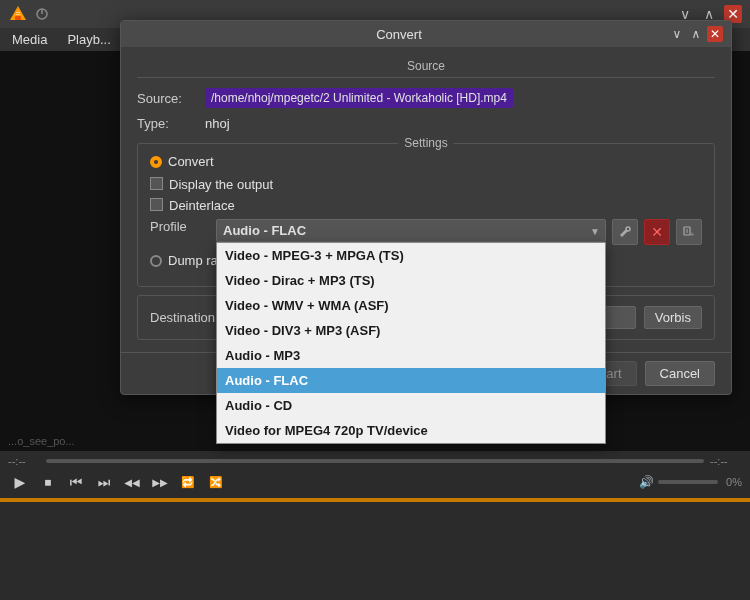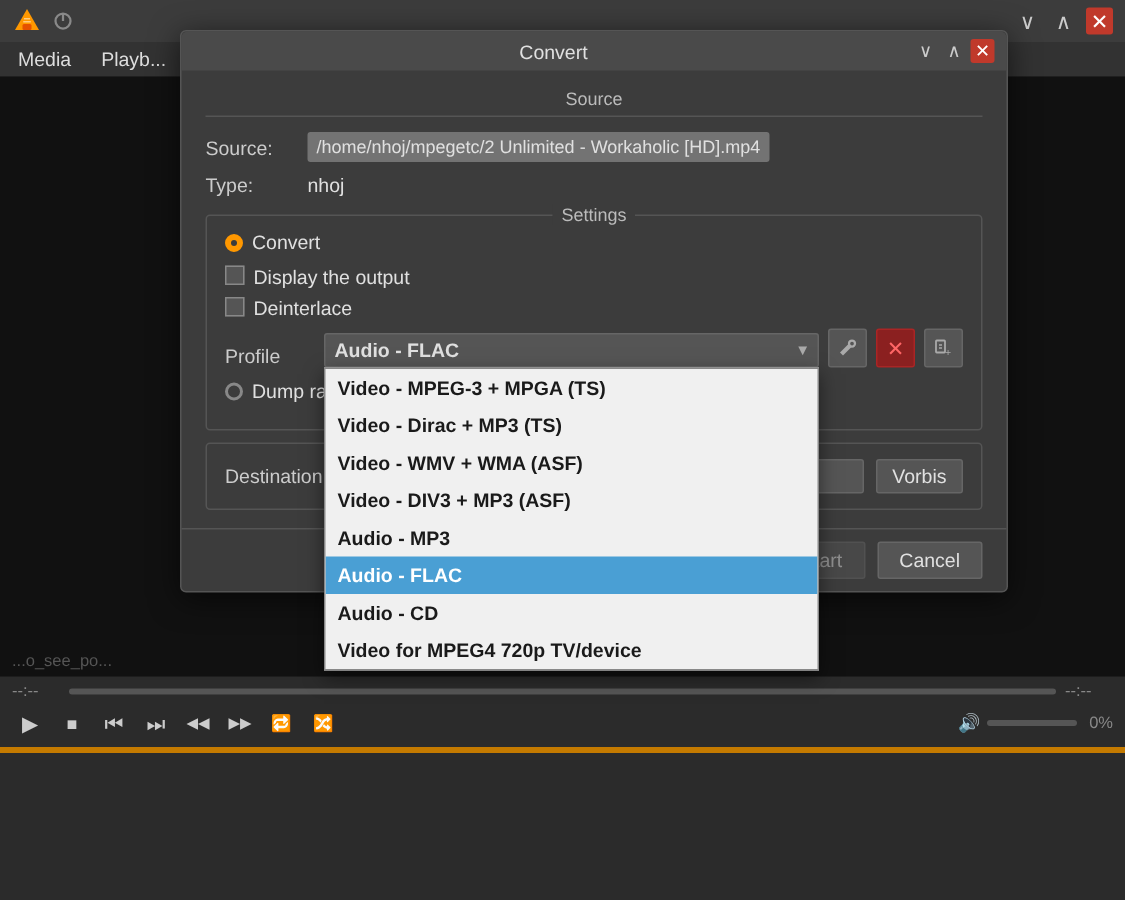--- a/index.html
+++ b/index.html
@@ -121,21 +121,21 @@
     .vlc-statusbar {
       background: #c47a00;
       height: 4px;
     }
 
     
     .dialog-overlay {
       position: absolute;
       top: 20px;
       left: 120px;
-      width: 552px;
+      width: 612px;
       background: #3c3c3c;
       border: 1px solid #555;
       border-radius: 4px;
       box-shadow: 0 4px 20px rgba(0,0,0,0.6);
       z-index: 100;
     }
 
     .dialog-titlebar {
       display: flex;
       align-items: center;
@@ -189,21 +189,21 @@
     .form-label {
       color: #ccc;
       font-size: 13px;
       min-width: 60px;
     }
     .form-value {
       color: #e0e0e0;
       font-size: 13px;
     }
     .source-path {
-      background: #737373;
+      background: #4c1d95;
       padding: 3px 6px;
       border-radius: 2px;
       color: #e0e0e0;
       font-size: 12px;
       text-align: center;
     }
 
     .settings-section {
       margin-top: 12px;
       border: 1px solid #555;
@@ -258,21 +258,21 @@
     }
     .checkbox-box {
       width: 13px; height: 13px;
       border: 1px solid #888;
       background: #555;
       flex-shrink: 0;
     }
 
     .profile-row {
       display: flex;
-      align-items: flex-end;
+      align-items: flex-start;
       gap: 6px;
       margin-bottom: 8px;
     }
     .profile-label {
       color: #ccc;
       font-size: 13px;
       min-width: 60px;
     }
     .profile-select-wrapper {
       position: relative;

